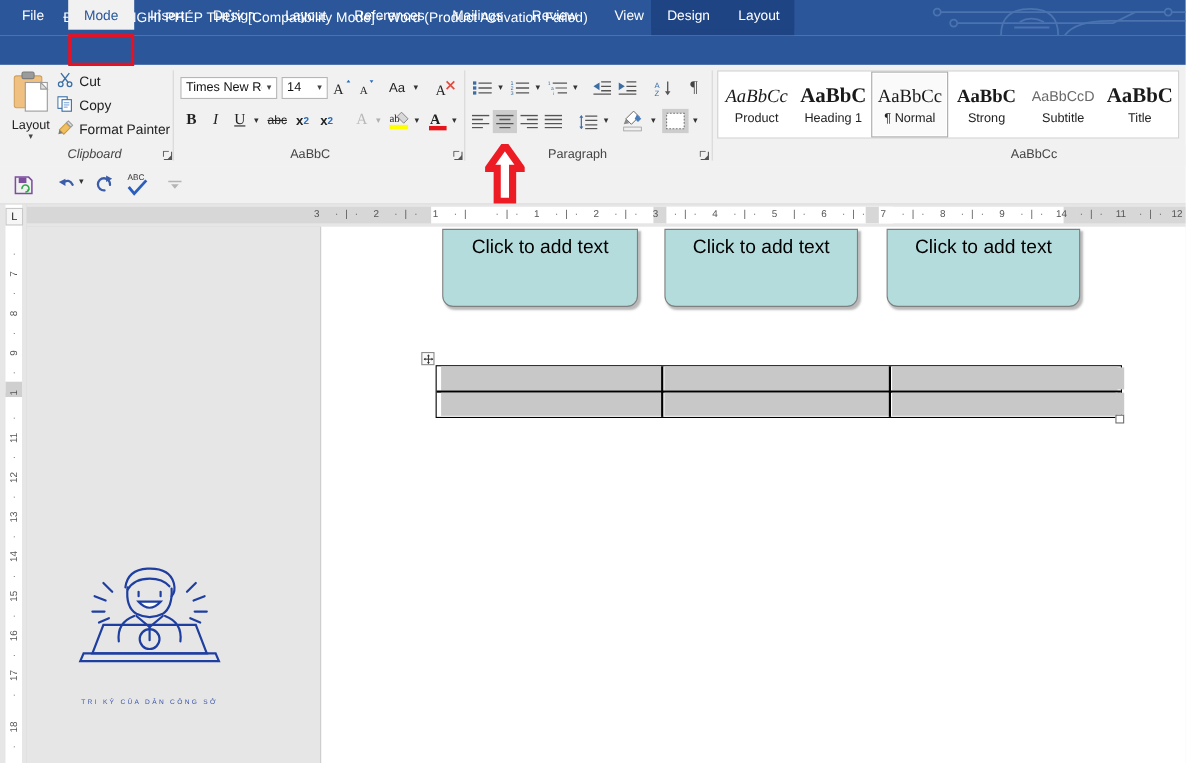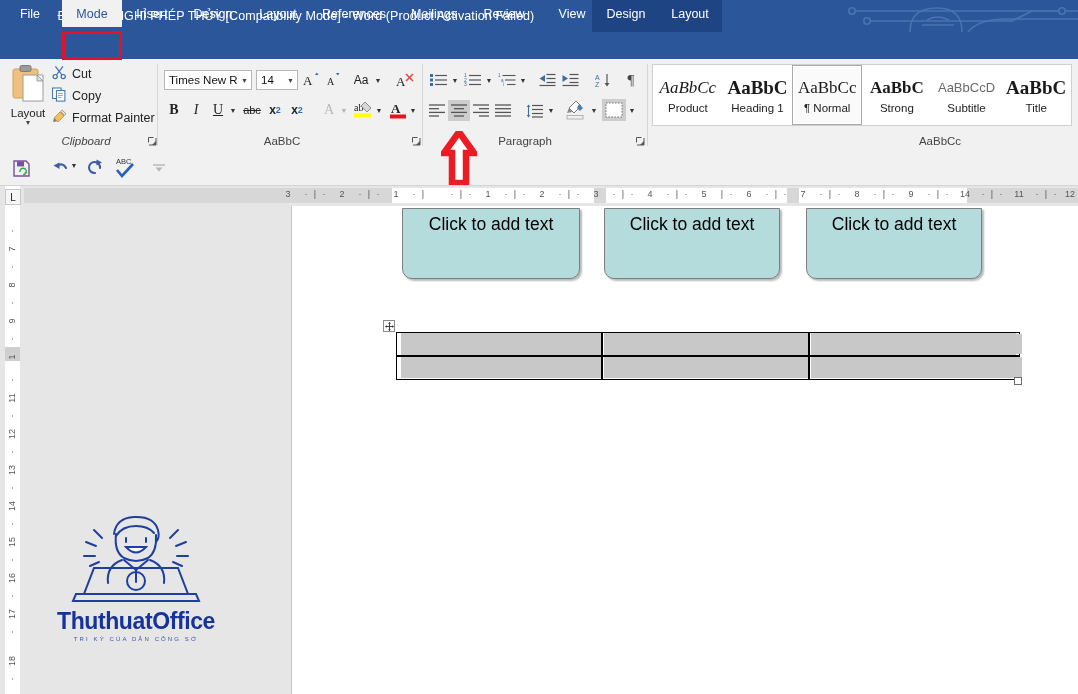--- a/index.html
+++ b/index.html
@@ -820,21 +820,20 @@
         <path d="M58 22 L66 30"></path>
           <path d="M50 34 L60 38"></path>
           <path d="M48 48 L59 48"></path>
         <path d="M142 22 L134 30"></path>
           <path d="M150 34 L140 38"></path>
           <path d="M152 48 L141 48"></path>
         <path d="M54 58 L63 54"></path>
           <path d="M146 58 L137 54"></path>
       </g>
     </svg>
-    <div class="logo-word">ThuthuatOffice</div>
     <div class="logo-tag">TRI KỶ CỦA DÂN CÔNG SỞ</div>
   </div>
 
   <div class="redarrow">
     <svg width="36" height="54" viewBox="0 0 36 54">
       <path d="M18 1 L33 22 L25 22 L25 52 L11 52 L11 22 L3 22 Z" fill="#ffffff" stroke="#ed1c24" stroke-width="6.5" stroke-linejoin="miter"></path>
     </svg>
   </div>
 
 </div>

